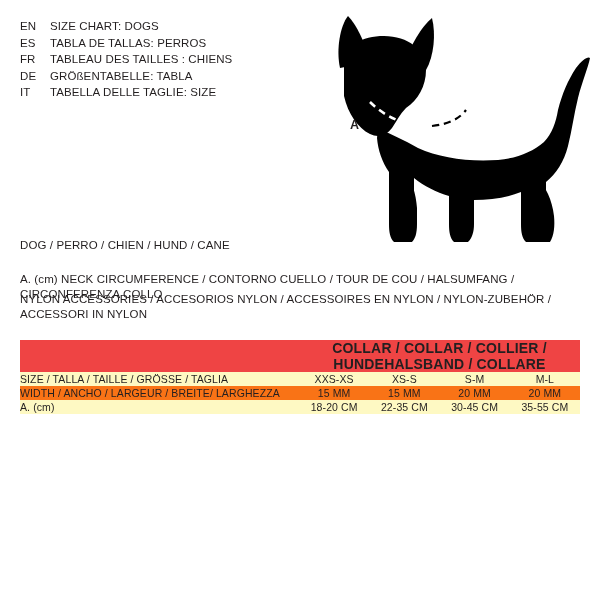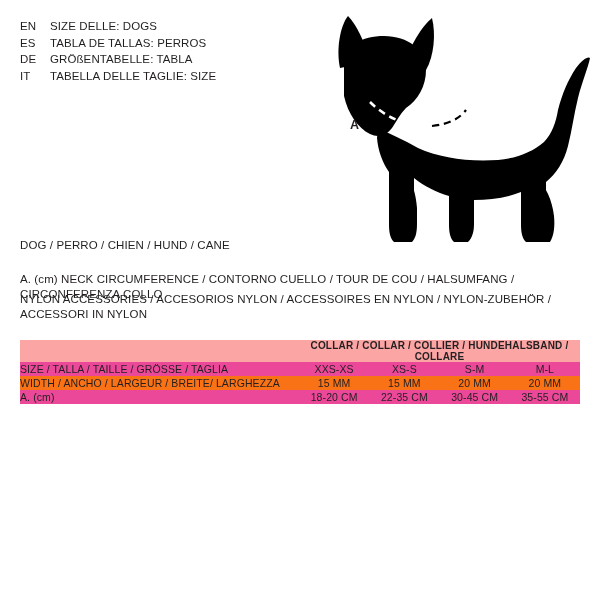--- a/index.html
+++ b/index.html
@@ -83,58 +83,62 @@
     width: 560px;
     border-collapse: collapse;
     font-size: 10.5px;
     letter-spacing: 0.1px;
   }
   .size-table td, .size-table th {
     padding: 0;
     margin: 0;
   }
   .band {
-    background: #fca5a5;
+    background: #ef4444;
     height: 17px;
     text-align: center;
     font-weight: 700;
-    font-size: 10px;
+    font-size: 14px;
     letter-spacing: 0.2px;
     color: #231f20;
   }
   .row {
     height: 14px;
   }
   .cell-label {
     text-align: left;
     padding-left: 6px;
     white-space: nowrap;
   }
   .cell-val {
     text-align: center;
     white-space: nowrap;
   }
-  .row-grey { background: #ec4899; }
+  .row-grey { background: #fef9c3; }
   .row-white { background: #f97316; }
   .col-label { width: 278px; }
   .col-size { width: 70px; }
 </style>
 </head>
 <body>
 
 <div class="page">
 
   <div class="lang-block">
     <div class="lang-row">
       <span class="lang-code">EN</span>
-      <span class="lang-text">SIZE DELLE: DOGS</span>
+      <span class="lang-text">SIZE CHART: DOGS</span>
     </div>
     <div class="lang-row">
       <span class="lang-code">ES</span>
       <span class="lang-text">TABLA DE TALLAS: PERROS</span>
+    </div>
+    <div class="lang-row">
+      <span class="lang-code">FR</span>
+      <span class="lang-text">TABLEAU DES TAILLES : CHIENS</span>
     </div>
     <div class="lang-row">
       <span class="lang-code">DE</span>
       <span class="lang-text">GRÖßENTABELLE: TABLA</span>
     </div>
     <div class="lang-row">
       <span class="lang-code">IT</span>
       <span class="lang-text">TABELLA DELLE TAGLIE: SIZE</span>
     </div>
   </div>

